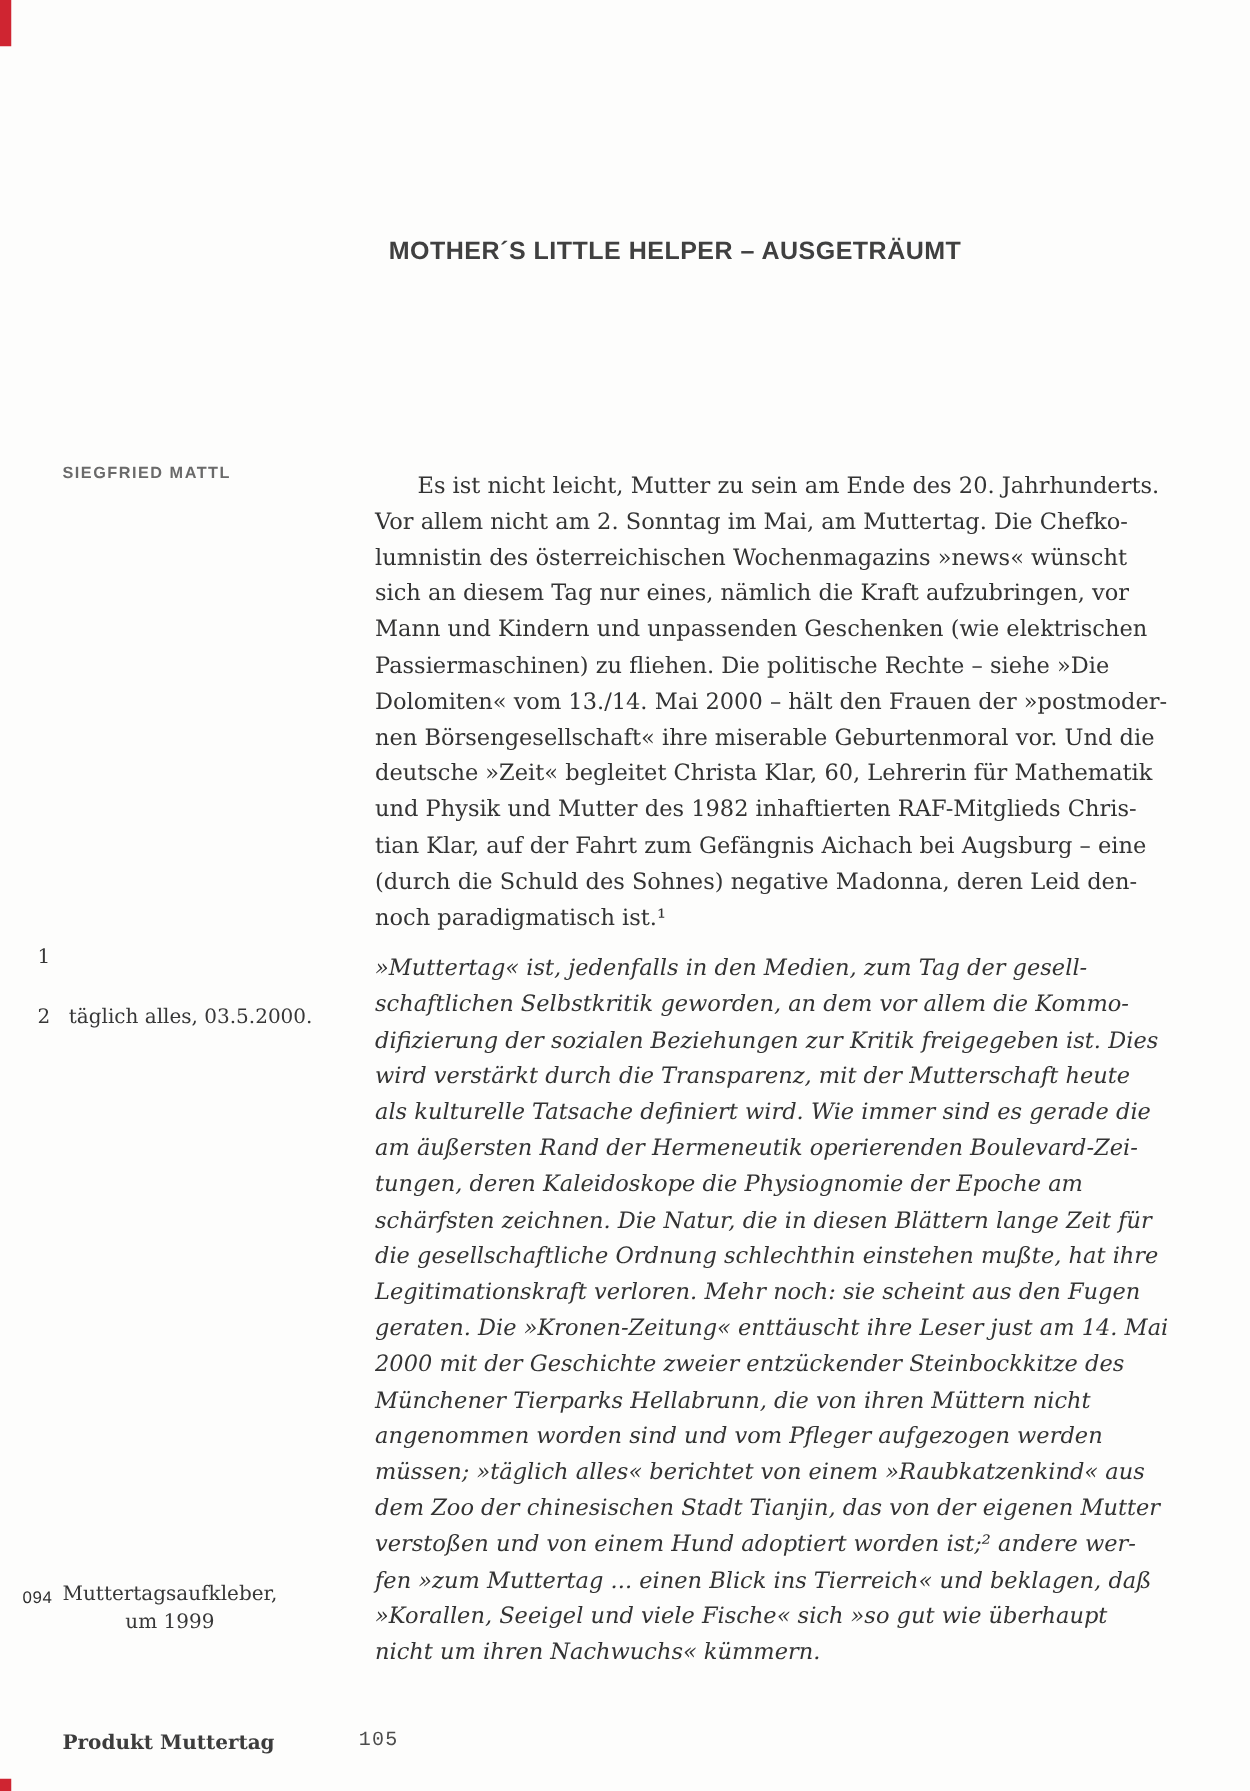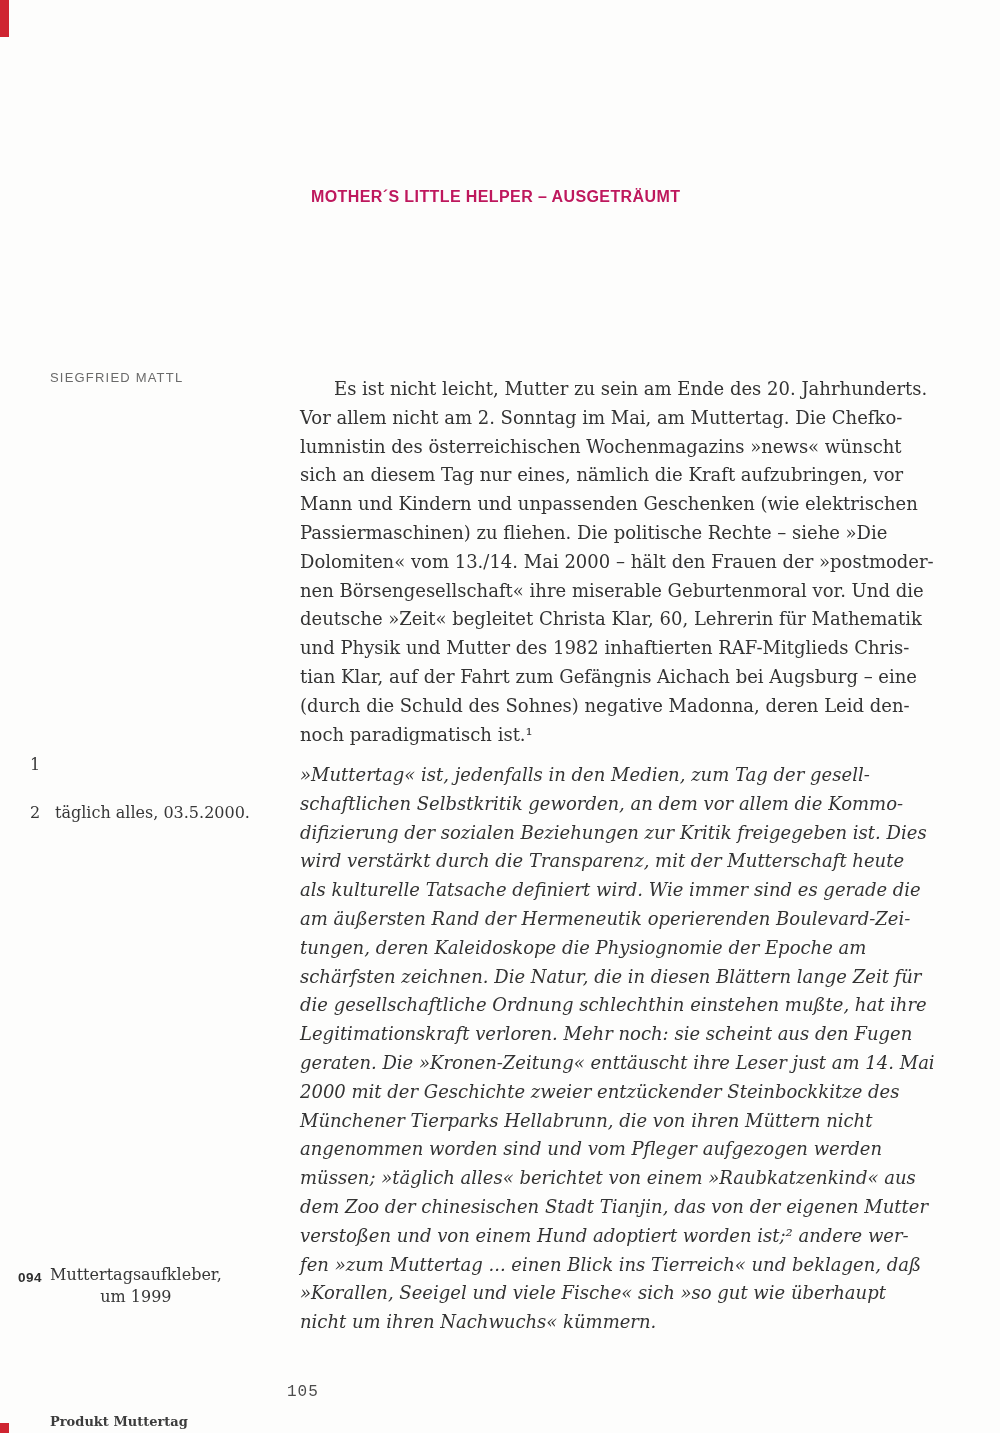--- a/index.html
+++ b/index.html
@@ -8,28 +8,29 @@
     background: #fdfdfc; overflow: hidden;
     font-family: "DejaVu Serif", serif;
   }
   .print-mark { position: absolute; left: 0; background: #cf2531; }
   .print-mark.top { top: 0; width: 9px; height: 37px; }
   .print-mark.bottom { top: 1423px; width: 9px; height: 10px; }
 
   .page-title {
     position: absolute; left: 311px; top: 177px;
     font-family: "Liberation Sans", sans-serif;
-    font-weight: 700; font-size: 16px; letter-spacing: 0.4px;
-    color: #be185d; white-space: nowrap;
+    font-weight: 700; font-size: 20px; letter-spacing: 0.4px;
+    color: #404040; white-space: nowrap;
   }
   .author {
     position: absolute; left: 50px; top: 370px;
     font-family: "Liberation Sans", sans-serif;
     font-size: 13px; letter-spacing: 1.2px; color: #6a6a6a;
     white-space: nowrap;
+    font-weight: bold;
   }
   .body-par {
     position: absolute; left: 287px; width: 710px;
     font-size: 18px; line-height: 28.8px; color: #333333;
     white-space: pre-line; margin: 13px;
   }
   .par-1 { top: 362px; text-indent: 34px; }
   .par-2 { top: 748px; font-style: italic; }
 
   .margin-note {
@@ -41,30 +42,29 @@
   .fn-1 { top: 754px; }
   .fn-2 { top: 802px; }
 
   .fig-caption {
     position: absolute; left: 18px; top: 1264px; display: flex;
     font-size: 16px; line-height: 22px; color: #373737;
   }
   .fig-caption .cap-num {
     width: 32px; flex: 0 0 32px; padding-top: 3px;
     font-family: "Liberation Sans", sans-serif;
-    font-weight: 700; font-size: 13.5px; letter-spacing: 0.5px;
+    font-weight: 400; font-size: 13.5px; letter-spacing: 0.5px;
     color: #2f2f2f;
   }
   .fig-caption .cap-text { white-space: pre-line; text-align: center; }
 
   .running-title {
     position: absolute; left: 50px; top: 1384px;
-    font-size: 13px; font-weight: 600; color: #3c3c3c;
+    font-size: 16px; font-weight: 600; color: #3c3c3c;
     white-space: nowrap;
-    margin-top: 30px;
   }
   .page-number {
     position: absolute; left: 287px; top: 1383px;
     font-family: Liberation Mono, monospace;
     font-size: 16px; letter-spacing: 1px; color: #4c4c4c;
   }
 </style>
 </head>
 <body>
 

